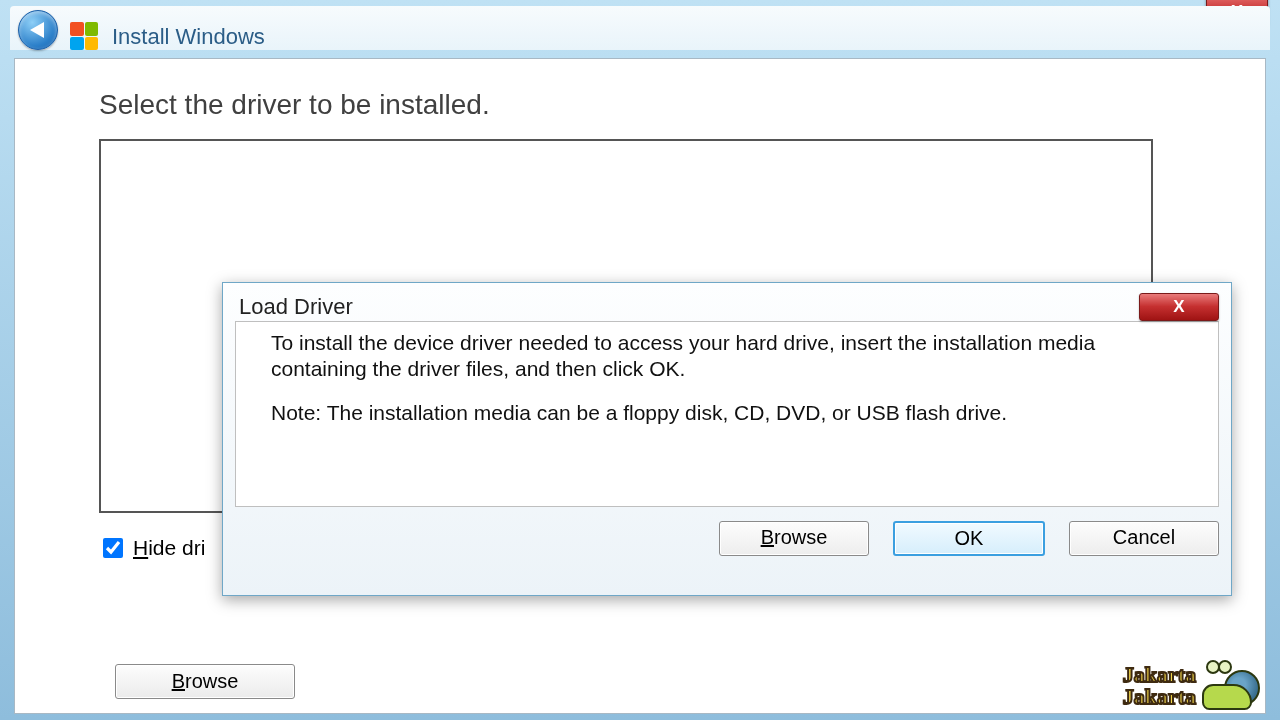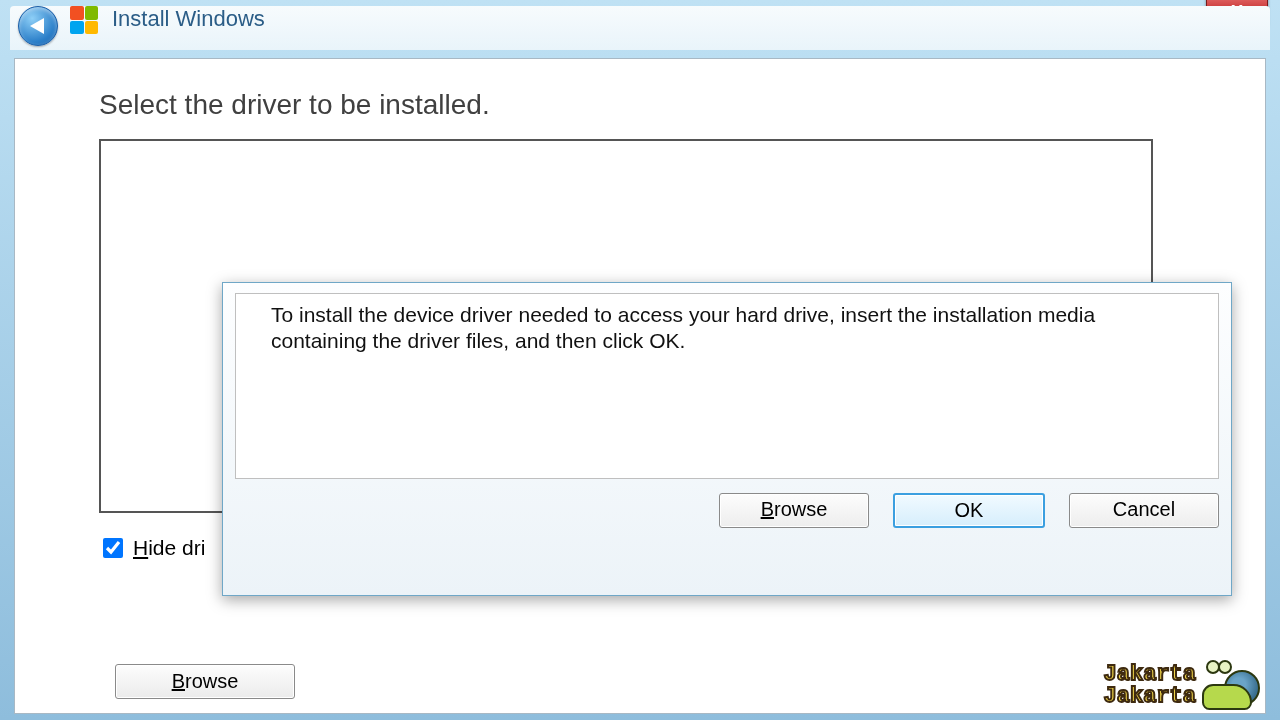--- a/index.html
+++ b/index.html
@@ -1,20 +1,20 @@
 <!DOCTYPE html>
 <html><head>
 <meta charset="utf-8">
 <style>
   html,body{margin:0;padding:0;width:1280px;height:720px;overflow:hidden;font-family:"Segoe UI",Tahoma,sans-serif;background:#9cc8e6;}
   .desktop{position:relative;width:1280px;height:720px;background:linear-gradient(180deg,#bfe1f4 0%,#8ebddc 100%);}
   
   .outer-close{position:absolute;top:-5px;right:12px;width:60px;height:32px;background:linear-gradient(180deg,#e46a6a 0%,#c53030 48%,#a11 100%);border:1px solid #7a1a1a;border-radius:0 0 6px 6px;box-shadow:0 1px 3px rgba(0,0,0,.4);display:flex;align-items:center;justify-content:center;color:#fff;font-weight:bold;font-size:18px;}
   
-  .title-strip{position:absolute;left:10px;right:10px;top:6px;height:44px;background:linear-gradient(180deg,#f7fbfd 0%,#e9f4fa 100%);display:flex;align-items:flex-start;padding-left:8px;border-radius:4px 4px 0 0;}
+  .title-strip{position:absolute;left:10px;right:10px;top:6px;height:44px;background:linear-gradient(180deg,#f7fbfd 0%,#e9f4fa 100%);display:flex;align-items:flex-end;padding-left:8px;border-radius:4px 4px 0 0;}
   .back-btn{width:38px;height:38px;border-radius:50%;background:radial-gradient(circle at 35% 30%,#8ecff7 0%,#2b7fc9 65%,#1b5fa8 100%);border:1px solid #1b5fa8;box-shadow:0 1px 2px rgba(0,0,0,.3),inset 0 2px 4px rgba(255,255,255,.5);display:flex;align-items:center;justify-content:center;margin-right:12px;}
   .arrow-left{width:0;height:0;border-top:8px solid transparent;border-bottom:8px solid transparent;border-right:14px solid #fff;margin-right:2px;}
   .win-logo{width:28px;height:28px;margin-right:14px;display:grid;grid-template-columns:1fr 1fr;grid-template-rows:1fr 1fr;gap:1px;}
   .win-logo span{border-radius:2px;}
   .win-logo span:nth-child(1){background:#f25022;}
   .win-logo span:nth-child(2){background:#7fba00;}
   .win-logo span:nth-child(3){background:#00a4ef;}
   .win-logo span:nth-child(4){background:#ffb900;}
   .title-text{font-size:22px;color:#2b5d87;}
   
@@ -32,21 +32,21 @@
   .dlg-title{font-size:22px;color:#222;padding-top:1px;padding-left:4px;}
   .dlg-close{width:78px;height:26px;background:linear-gradient(180deg,#e97b7b 0%,#c53030 48%,#9f1313 100%);border:1px solid #7a1a1a;border-radius:3px;display:flex;align-items:center;justify-content:center;color:#fff;font-weight:bold;font-size:17px;box-shadow:0 1px 2px rgba(0,0,0,.3);}
   .dlg-body{border:1px solid #bfbfbf;background:#fff;height:186px;padding:8px 22px;font-size:21px;line-height:1.24;color:#111;box-sizing:border-box;}
   .dlg-body p{margin:0 0 18px 13px;}
   .dlg-buttons{display:flex;justify-content:flex-end;gap:24px;margin-top:14px;}
   .dbtn{background:linear-gradient(180deg,#fdfdfd 0%,#ededed 100%);border:1px solid #8a8a8a;border-radius:3px;font-size:20px;width:148px;padding:4px 0;text-align:center;box-shadow:inset 0 0 0 1px #fff;}
   .dbtn.default{border:2px solid #3b9fe0;background:linear-gradient(180deg,#f1faff 0%,#d6eefc 100%);}
   .u{text-decoration:underline;}
   
   .watermark{position:absolute;right:20px;bottom:10px;display:flex;align-items:center;gap:6px;}
-  .wm-text{font-weight:900;font-size:22px;line-height:1;color:#f4d84a;-webkit-text-stroke:2px #3e2a10;text-align:center;font-family:Liberation Mono, monospace;}
+  .wm-text{font-weight:900;font-size:22px;line-height:1;color:#f4d84a;-webkit-text-stroke:2px #3e2a10;text-align:center;font-family:Liberation Serif, serif;}
   .snail{width:58px;height:48px;position:relative;}
   .snail .body{position:absolute;left:0;bottom:0;width:46px;height:22px;background:#b6d94c;border-radius:12px 20px 8px 8px;border:2px solid #2c3810;}
   .snail .shell{position:absolute;right:0;bottom:4px;width:32px;height:32px;border-radius:50%;background:radial-gradient(circle at 40% 40%,#6aa4c8 25%,#3a6f8f 70%);border:2px solid #2c3810;}
   .snail .eye{position:absolute;width:10px;height:10px;border-radius:50%;background:#e8f3c4;border:2px solid #2c3810;top:-2px;}
   .snail .eye.l{left:4px;} .snail .eye.r{left:16px;}
 </style>
 </head>
 <body>
 
 <div class="desktop">
@@ -74,22 +74,29 @@
     <label class="hide-row">
       <input type="checkbox" checked="" style="">
       <span><span class="u">H</span><span></span>ide dri</span>
     </label>
     <div class="bottom-row">
       <div class="btn btn-lg"><span class="u">B</span>rowse</div>
     </div>
   </div>
 
   <div class="dialog">
+    <div class="dlg-title-row">
+      <div class="dlg-title">Load Driver</div>
+      <div class="dlg-close">
+        <span>X</span>
+      </div>
+    </div>
     <div class="dlg-body">
       <p>To install the device driver needed to access your hard drive, insert the installation media containing the driver files, and then click OK.</p>
+      <p>Note: The installation media can be a floppy disk, CD, DVD, or USB flash drive.</p>
     </div>
     <div class="dlg-buttons">
       <div class="dbtn"><span class="u">B</span>rowse</div>
       <div class="dbtn default">OK</div>
       <div class="dbtn">Cancel</div>
     </div>
   </div>
 
   <div class="watermark">
     <div class="wm-text">

